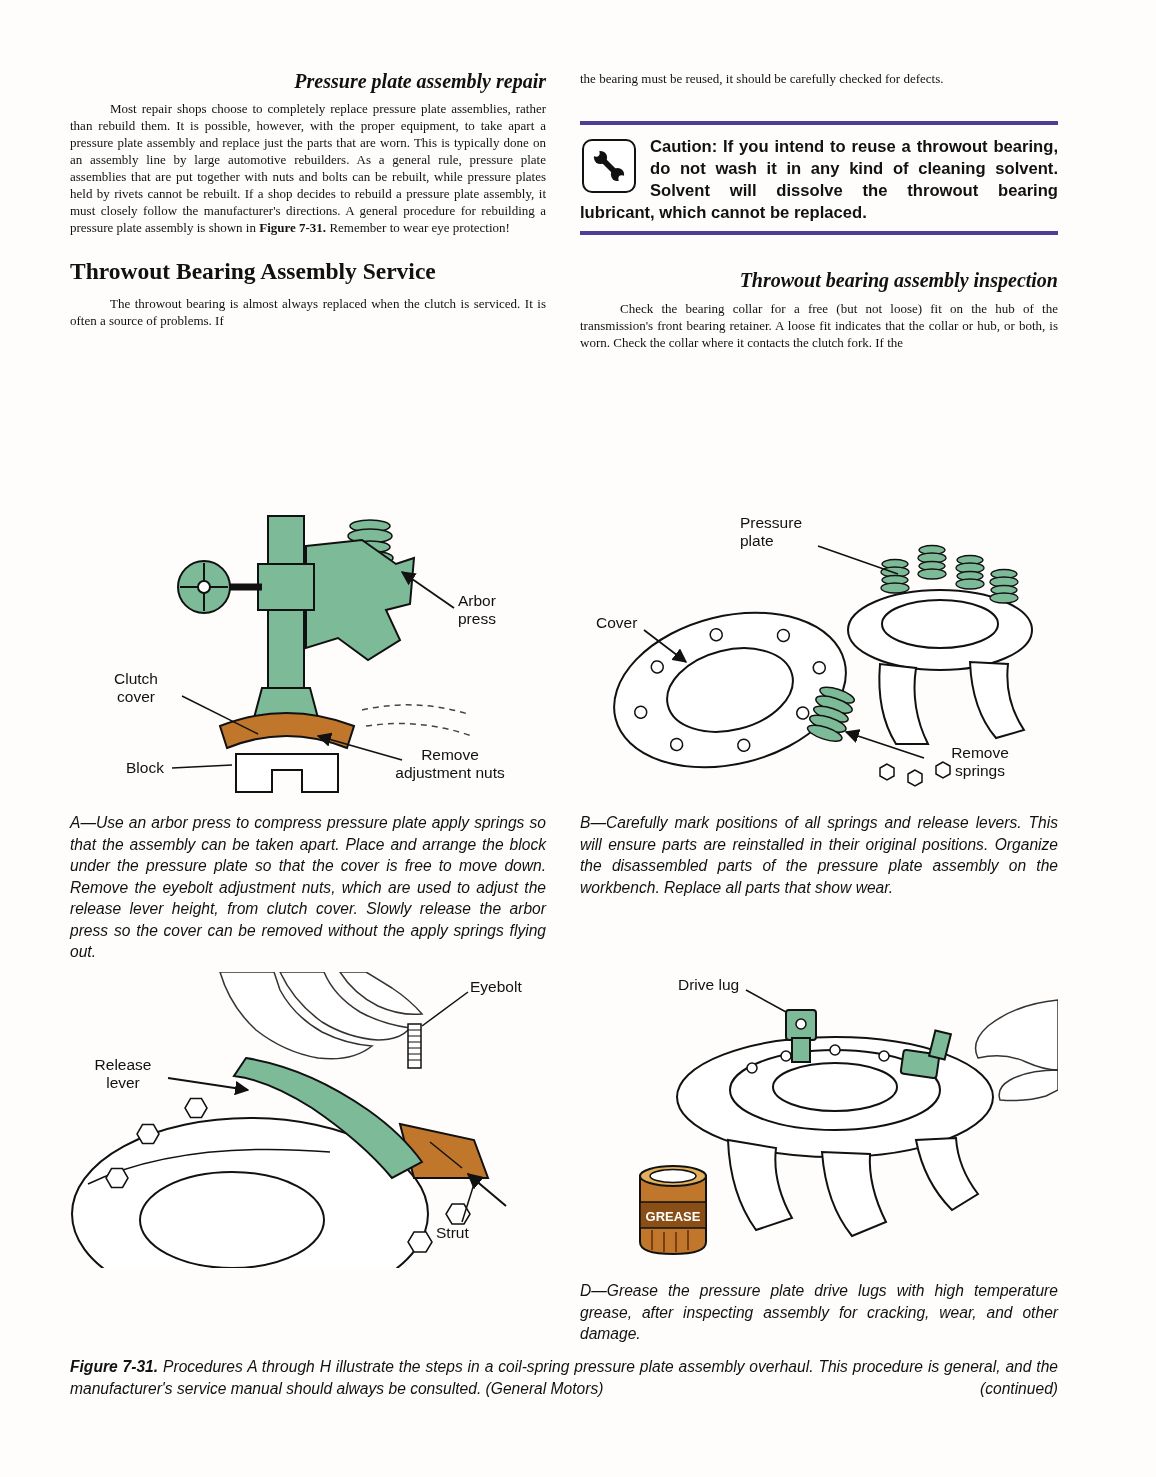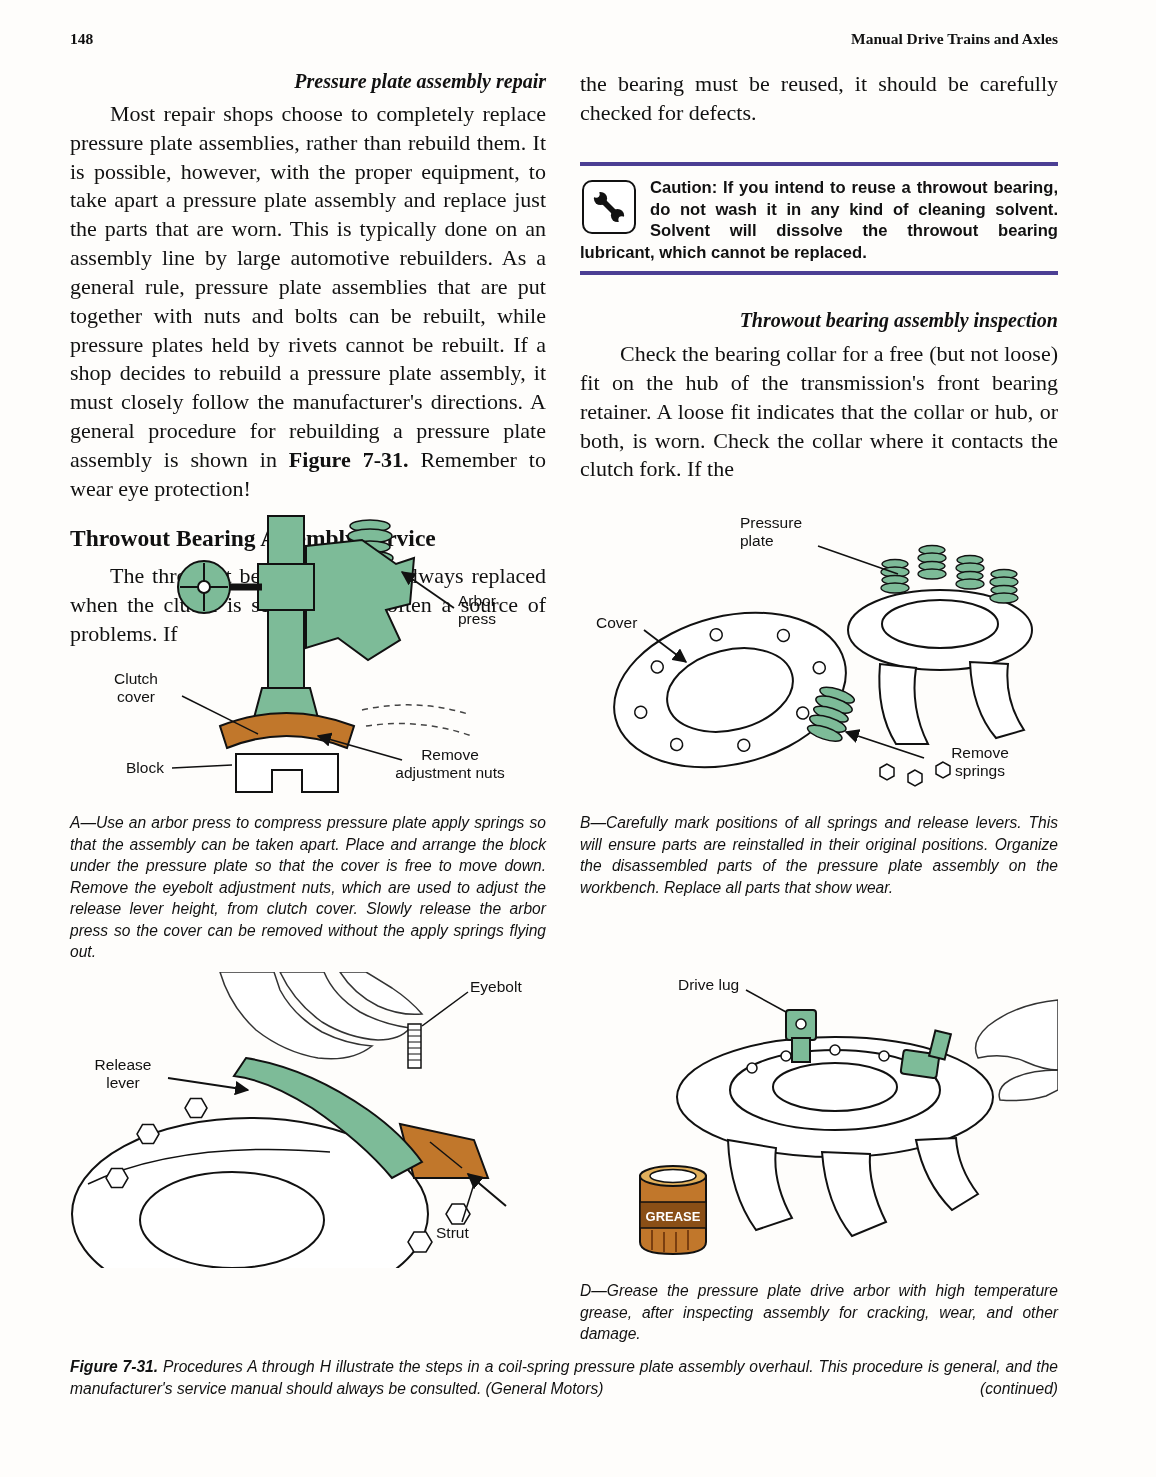--- a/index.html
+++ b/index.html
@@ -9,21 +9,21 @@
           font-family:"Liberation Serif", serif; color:var(--ink); overflow:hidden; }
 
   .header { position:absolute; top:30px; left:70px; width:988px;
             display:flex; justify-content:space-between;
             font-weight:bold; font-size:15.5px; }
 
   .col { position:absolute; top:70px; }
   .col-left  { left:70px;  width:476px; }
   .col-right { left:580px; width:478px; }
 
-  p.body { font-size:22px; line-height:1.31; text-align:justify;font-family:Liberation Serif, serif; }
+  p.body { font-size:13px; line-height:1.31; text-align:justify;font-family:Liberation Serif, serif; }
   .indent { text-indent:40px; }
   .h-italic { font-size:20px; font-weight:bold; font-style:italic; text-align:right; margin-bottom:7px; }
   .h-section { font-size:23.5px; font-weight:bold; margin:22px 0 10px; }
   .h-inspect { margin-top:34px; margin-bottom:8px; }
 
   .caution { margin-top:34px; border-top:4px solid var(--purple); border-bottom:4px solid var(--purple);
              padding:11px 0 7px; font-family:"Liberation Sans", sans-serif; font-weight:bold;
              font-size:16.6px; line-height:1.32; text-align:justify; }
   .caution::after { content:""; display:block; clear:both; }
   .caution-icon { float:left; width:54px; height:54px; border:2.5px solid var(--ink);
@@ -40,24 +40,20 @@
             font-family:"Liberation Sans", sans-serif; font-style:italic;
             font-size:15.6px; line-height:1.38; text-align:justify; }
   .b { font-weight:bold; }
   .continued { position:absolute; right:0; bottom:0; }
 </style>
 </head>
 <body>
 
 <div class="page">
 
-  <div class="header">
-    <span>148</span>
-    <span>Manual Drive Trains and Axles</span>
-  </div>
 
   <div class="col col-left">
     <div class="h-italic">Pressure plate assembly repair</div>
     <p class="body indent"><span>Most repair shops choose to completely replace pressure plate assemblies, rather than rebuild them. It is possible, however, with the proper equipment, to take apart a pressure plate assembly and replace just the parts that are worn. This is typically done on an assembly line by large automotive rebuilders. As a general rule, pressure plate assemblies that are put together with nuts and bolts can be rebuilt, while pressure plates held by rivets cannot be rebuilt. If a shop decides to rebuild a pressure plate assembly, it must closely follow the manufacturer's directions. A general procedure for rebuilding a pressure plate assembly is shown in </span><span class="b">Figure 7-31.</span><span> Remember to wear eye protection!</span></p>
     <div class="h-section">Throwout Bearing Assembly Service</div>
     <p class="body indent">The throwout bearing is almost always replaced when the clutch is serviced. It is often a source of problems. If</p>
   </div>
 
   <div class="col col-right">
     <p class="body">the bearing must be reused, it should be carefully checked for defects.</p>
@@ -260,20 +256,20 @@
       <rect x="60" y="230" width="66" height="26" fill="#8a4f16" stroke="#111" stroke-width="1.5"></rect>
       <ellipse cx="93" cy="204" rx="33" ry="10" fill="#e2b05c" stroke="#111" stroke-width="2"></ellipse>
       <ellipse cx="93" cy="204" rx="23" ry="6.5" fill="#fff" stroke="#111" stroke-width="1.5"></ellipse>
       <text x="93" y="249" text-anchor="middle" style="font-family:'Liberation Sans',sans-serif;font-size:13px;font-weight:bold" fill="#fff">GREASE</text>
       <line x1="166" y1="18" x2="206" y2="40" stroke="#111" stroke-width="1.5"></line>
     </svg>
     <span class="lbl" style="left:98px;top:4px;">Drive lug</span>
   </div>
 
 
-  <p class="pcap" style="left:580px;top:1280px;width:478px;">D—Grease the pressure plate drive arbor with high temperature grease, after inspecting assembly for cracking, wear, and other damage.</p>
+  <p class="pcap" style="left:580px;top:1280px;width:478px;">D—Grease the pressure plate drive lugs with high temperature grease, after inspecting assembly for cracking, wear, and other damage.</p>
 
   <div class="figcap">
     <span class="b">Figure 7-31.</span><span> Procedures A through H illustrate the steps in a coil-spring pressure plate assembly overhaul. This procedure is general, and the manufacturer's service manual should always be consulted. (General Motors)</span>
     <span class="continued">(continued)</span>
   </div>
 
 </div>
 
 </body></html>

